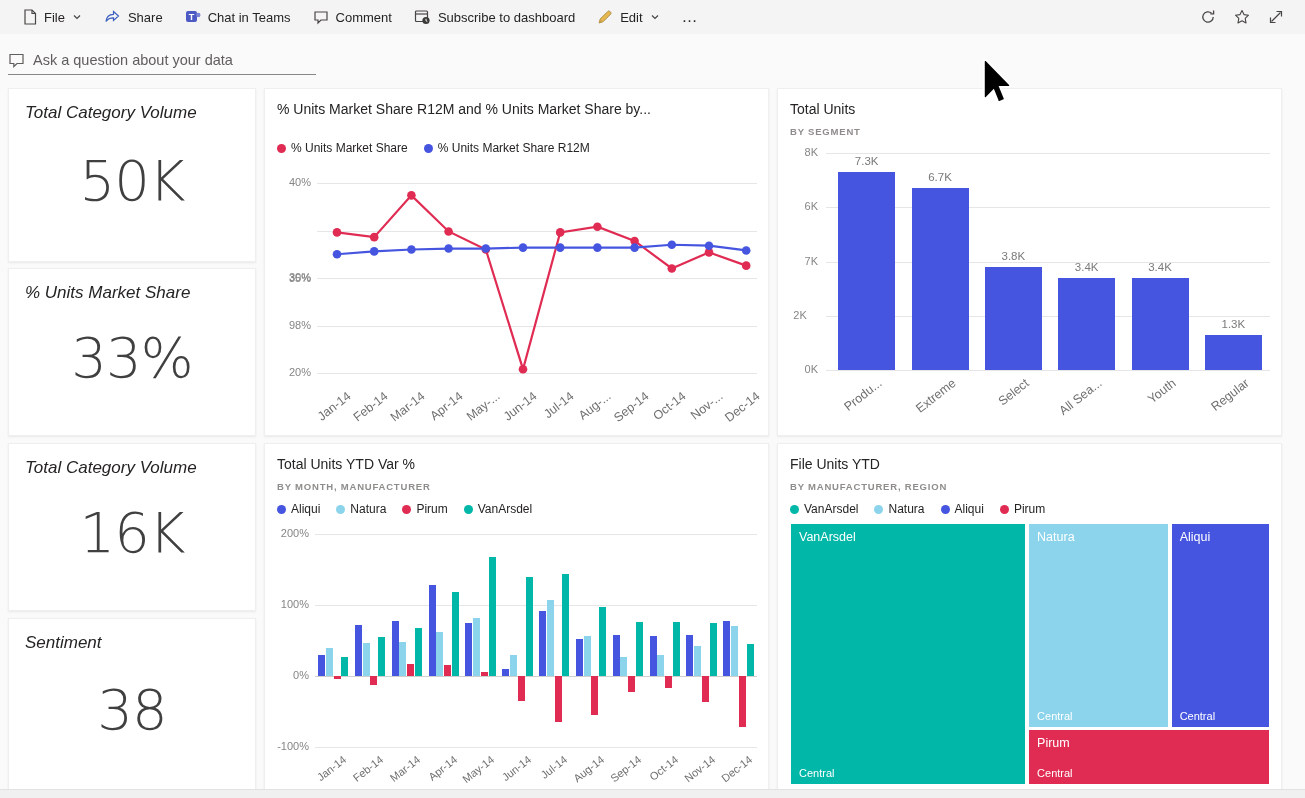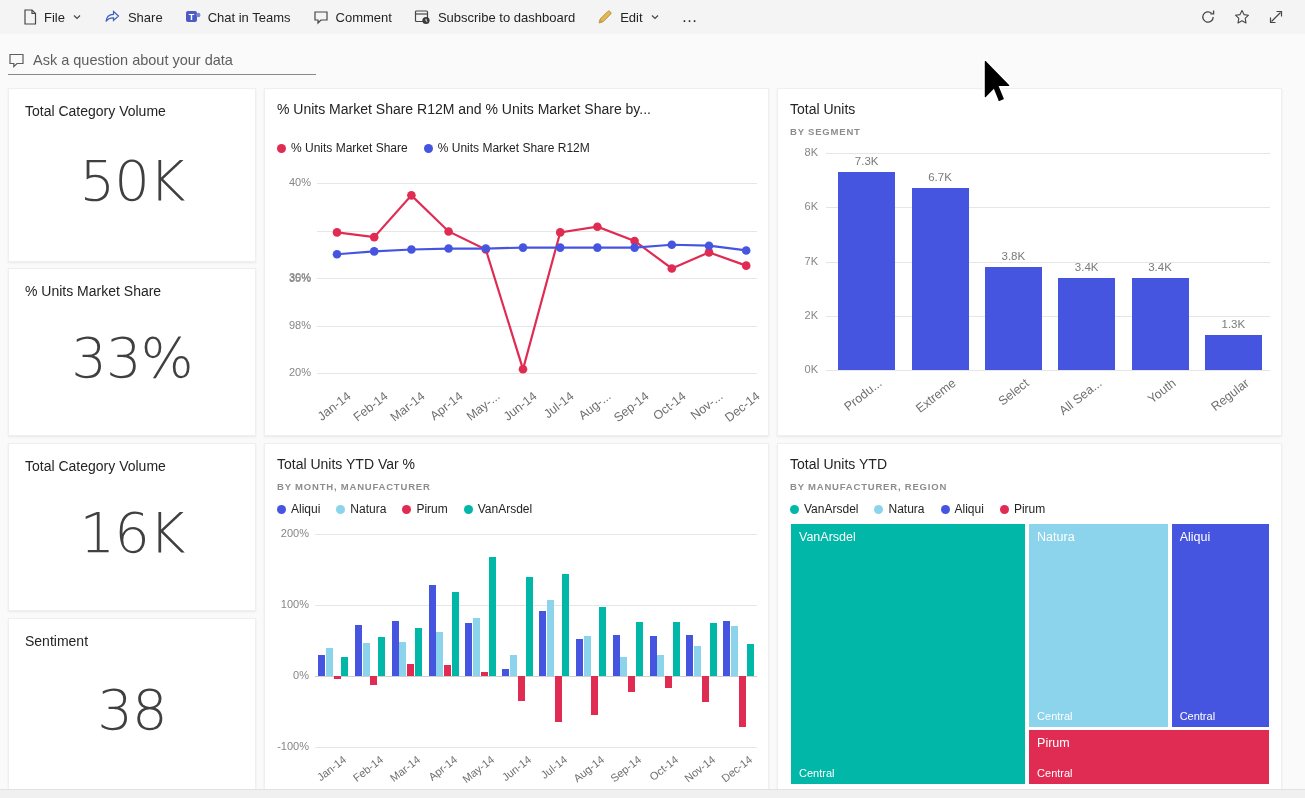--- a/index.html
+++ b/index.html
@@ -21,21 +21,21 @@
   
   .card{position:absolute;background:#ffffff;border:1px solid #efefef;box-shadow:0 1px 2px rgba(0,0,0,.07);box-sizing:border-box;}
   #card-k1{left:8px;top:88px;width:248px;height:174px;}
   #card-k2{left:8px;top:268px;width:248px;height:168px;}
   #card-k3{left:8px;top:443px;width:248px;height:168px;}
   #card-k4{left:8px;top:618px;width:248px;height:172px;}
   #card-line{left:264px;top:88px;width:505px;height:348px;}
   #card-groupbar{left:264px;top:443px;width:505px;height:347px;}
   #card-bar{left:777px;top:88px;width:505px;height:348px;}
   #card-treemap{left:777px;top:443px;width:505px;height:347px;}
-  .kpi-title{position:absolute;left:16px;top:14px;font-size:14px;color:#252423;}
+  .kpi-title{position:absolute;left:16px;top:14px;font-size:17px;color:#252423;font-style:italic;}
   .kpi-value{position:absolute;left:0;right:0;top:50%;transform:translateY(-42%);text-align:center;
     font-size:56px;font-weight:200;color:#404040;font-family:"DejaVu Sans",sans-serif;letter-spacing:-1px;}
   .card-title{position:absolute;left:12px;top:12px;font-size:14px;color:#252423;white-space:nowrap;overflow:hidden;max-width:482px;}
   .card-sub{position:absolute;left:12px;top:37px;font-size:9.5px;color:#8f8d8b;letter-spacing:.8px;font-weight:bold;}
   .legend{position:absolute;display:flex;gap:16px;align-items:center;font-size:12px;color:#252423;white-space:nowrap;}
   #line-legend{left:12px;top:52px;}
   #group-legend{left:12px;top:58px;}
   #treemap-legend{left:12px;top:58px;}
   .legend-item{display:flex;align-items:center;gap:5px;cursor:pointer;}
   .legend-dot{width:9px;height:9px;border-radius:50%;display:inline-block;}
@@ -231,21 +231,21 @@
   <div class="card-title">Total Units</div>
   <div class="card-sub">BY SEGMENT</div>
   <div class="plot" id="bar-plot">
       <div class="gridline" style="left: 48px; top: 8px; width: 444px; background: rgb(230, 230, 230);"></div>
       <div class="ytick" style="left: 4px; top: 1px; width: 36px;">8K</div>
       <div class="gridline" style="left: 48px; top: 62.25px; width: 444px; background: rgb(230, 230, 230);"></div>
       <div class="ytick" style="left: 4px; top: 55.25px; width: 36px;">6K</div>
       <div class="gridline" style="left: 48px; top: 116.5px; width: 444px; background: rgb(230, 230, 230);"></div>
       <div class="ytick" style="left: 4px; top: 109.5px; width: 36px;">7K</div>
       <div class="gridline" style="left: 48px; top: 170.75px; width: 444px; background: rgb(230, 230, 230);"></div>
-      <div class="ytick" style="left: 4px; top: 163.75px; width: 36px;">2K</div>
+      <div class="ytick" style="left: 4px; top: 163.75px; width: 36px; text-align: center;">2K</div>
       <div class="gridline" style="left: 48px; top: 225px; width: 444px; background: rgb(230, 230, 230);"></div>
       <div class="ytick" style="left: 4px; top: 218px; width: 36px;">0K</div>
       <div class="vbar" style="left: 60.1667px; top: 26.9875px; width: 57px; height: 198.012px; background: rgb(70, 85, 224);"></div>
       <div class="bar-label" style="left: 56.6667px; top: 9.9875px;">7.3K</div>
       <div class="xtick" style="left: 98.1667px; top: 231px;">Produ...</div>
       <div class="vbar" style="left: 133.5px; top: 43.2625px; width: 57px; height: 181.738px; background: rgb(70, 85, 224);"></div>
       <div class="bar-label" style="left: 130px; top: 26.2625px;">6.7K</div>
       <div class="xtick" style="left: 171.5px; top: 231px;">Extreme</div>
       <div class="vbar" style="left: 206.833px; top: 121.925px; width: 57px; height: 103.075px; background: rgb(70, 85, 224);"></div>
       <div class="bar-label" style="left: 203.333px; top: 104.925px;">3.8K</div>
@@ -349,21 +349,21 @@
       <div class="xtick small" style="left: 444.75px; top: 225px;">Nov-14</div>
       <div class="vbar" style="left: 458.167px; top: 93.33px; width: 7px; height: 54.67px; background: rgb(70, 85, 224);"></div>
       <div class="vbar" style="left: 465.967px; top: 98.3px; width: 7px; height: 49.7px; background: rgb(139, 212, 235);"></div>
       <div class="vbar" style="left: 473.767px; top: 148px; width: 7px; height: 51.12px; background: rgb(224, 43, 83);"></div>
       <div class="vbar" style="left: 481.567px; top: 116.05px; width: 7px; height: 31.95px; background: rgb(0, 183, 168);"></div>
       <div class="xtick small" style="left: 481.583px; top: 225px;">Dec-14</div>
     </div>
 </div>
 
 <div class="card" id="card-treemap">
-  <div class="card-title">Total Units YTD</div>
+  <div class="card-title">File Units YTD</div>
   <div class="card-sub">BY MANUFACTURER, REGION</div>
   <div class="legend" id="treemap-legend">
       <span class="legend-item">
         <span class="legend-dot" style="background: rgb(0, 183, 168);"></span>
         <span class="legend-label">VanArsdel</span>
       </span>
       <span class="legend-item">
         <span class="legend-dot" style="background: rgb(139, 212, 235);"></span>
         <span class="legend-label">Natura</span>
       </span>

